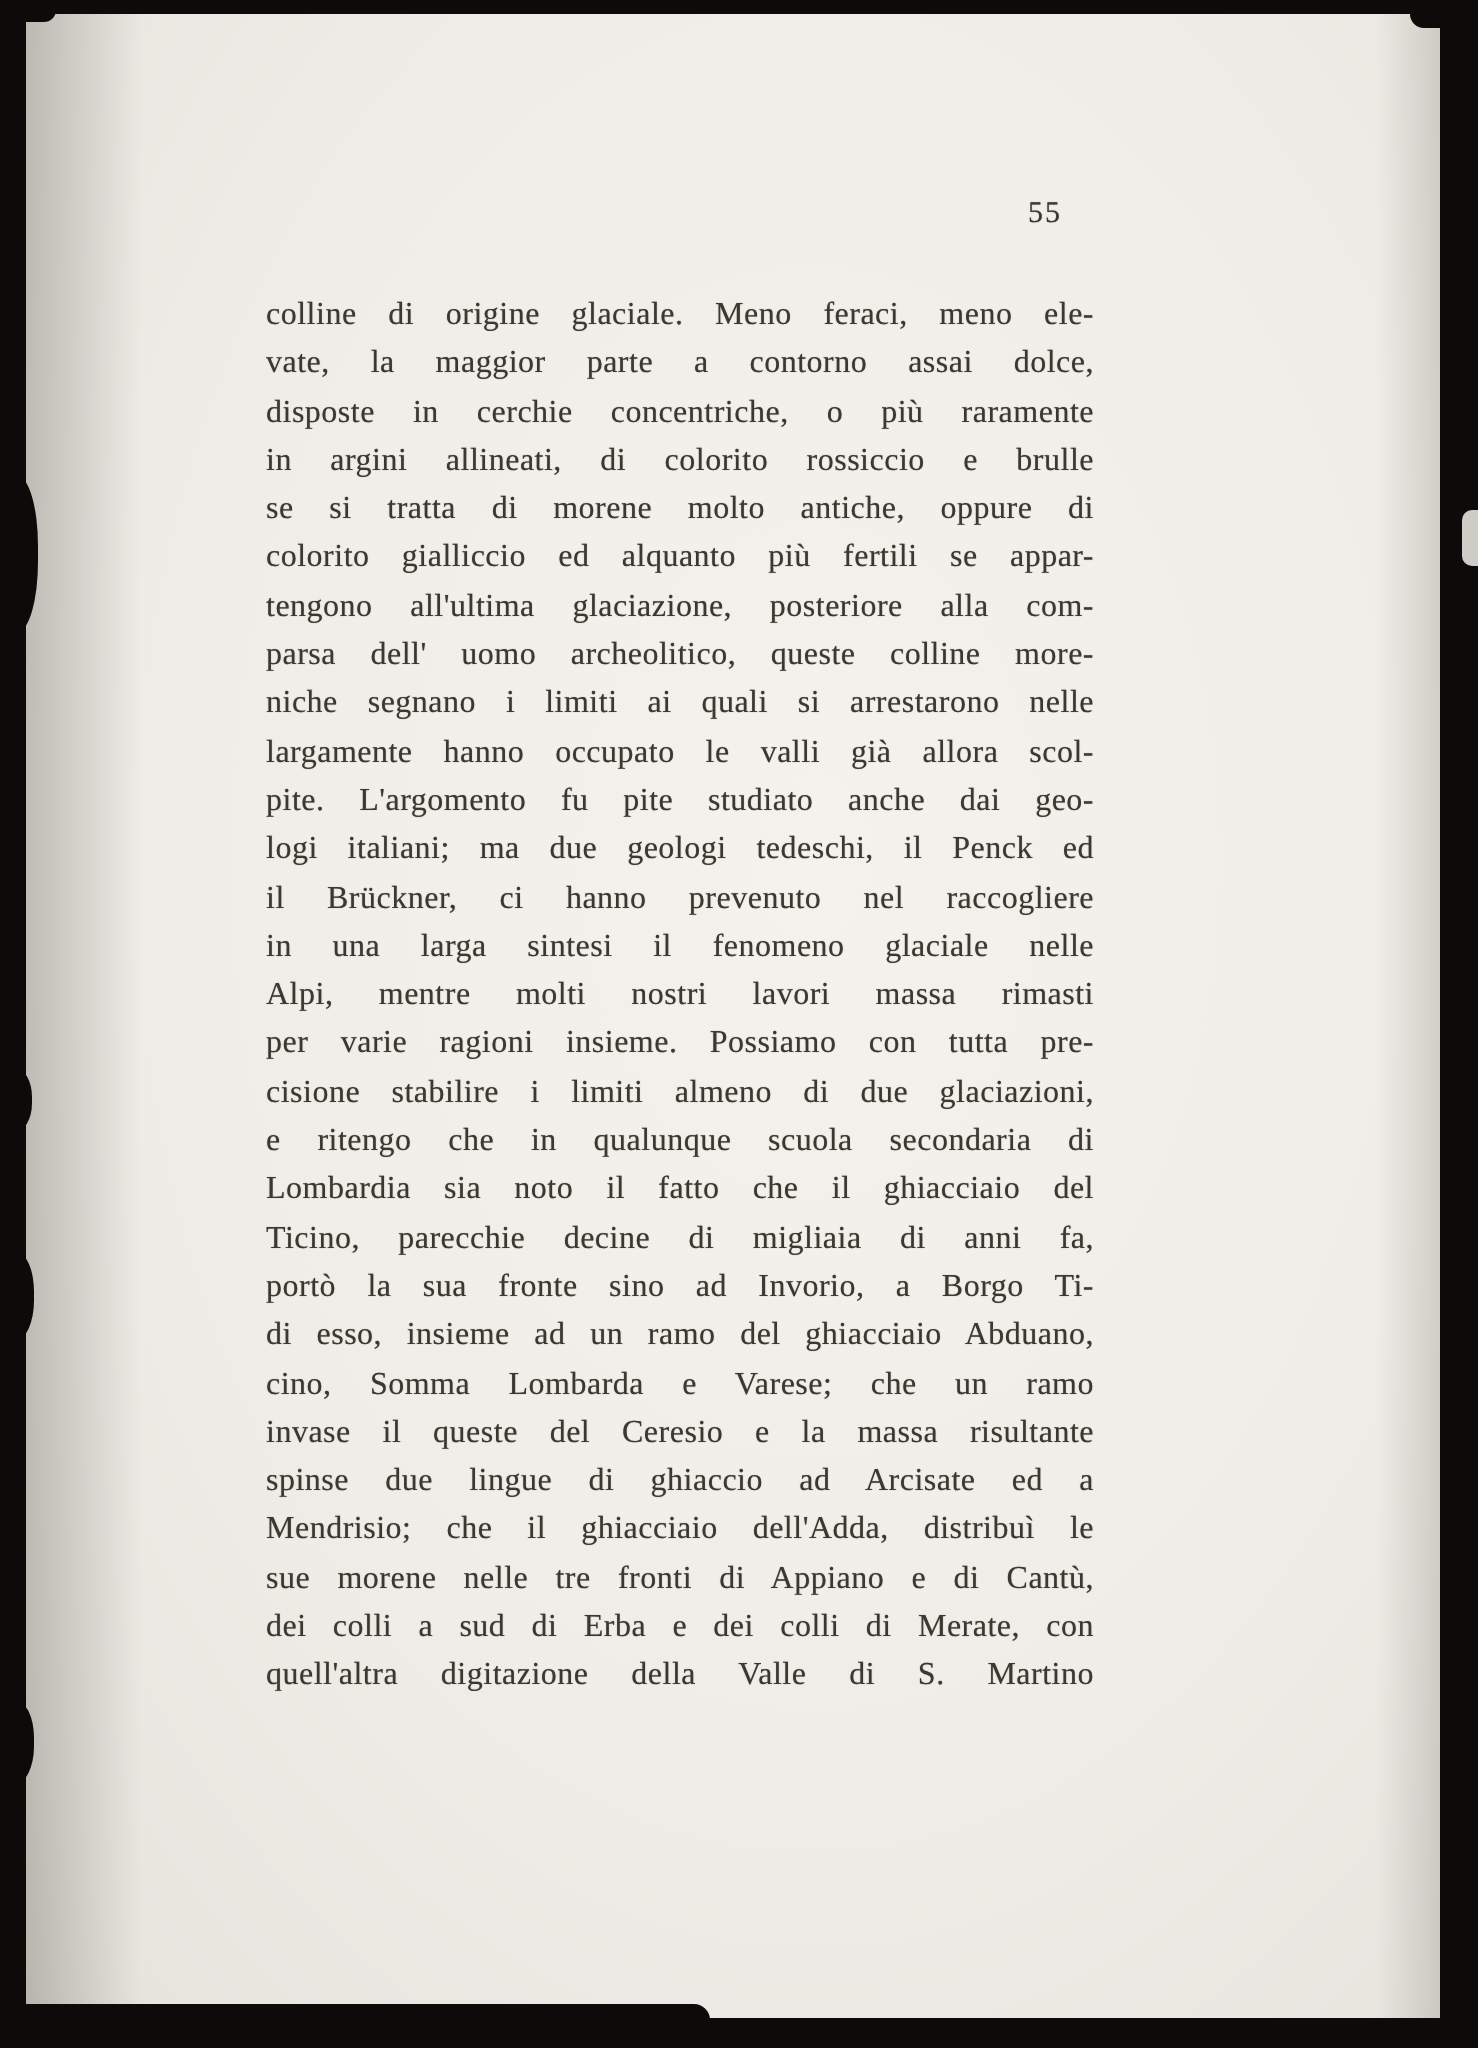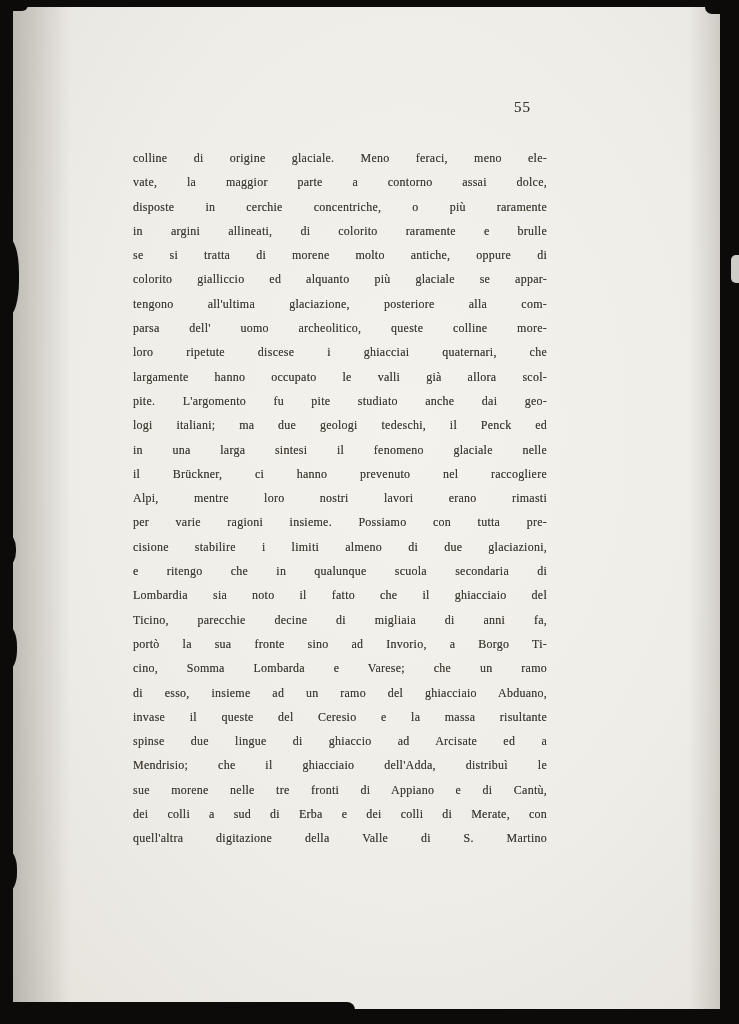--- a/index.html
+++ b/index.html
@@ -71,21 +71,21 @@
   }
   .text-block{
     position:absolute;
     left:133px;top:146px;
     width:414px;
   }
   .text-line{
     height:24.3px;
     line-height:24.3px;
     overflow:hidden;
-    font-size:12px;
+    font-size:16px;
     letter-spacing:.25px;
     text-align:justify;
     text-align-last:justify;
     color:var(--ink);
     text-shadow:0 0 .5px rgba(59,56,47,.55);
   }
 </style>
 </head>
 <body>
 
@@ -104,40 +104,40 @@
   <div class="blob blob-3"></div>
   <div class="blob blob-4"></div>
   <div class="notch"></div>
 
   <div class="page-number">55</div>
 
   <div class="text-block">
       <div class="text-line">colline di origine glaciale. Meno feraci, meno ele-</div>
       <div class="text-line">vate, la maggior parte a contorno assai dolce,</div>
       <div class="text-line">disposte in cerchie concentriche, o più raramente</div>
-      <div class="text-line">in argini allineati, di colorito raramente e brulle</div>
+      <div class="text-line">in argini allineati, di colorito rossiccio e brulle</div>
       <div class="text-line">se si tratta di morene molto antiche, oppure di</div>
-      <div class="text-line">colorito gialliccio ed alquanto più glaciale se appar-</div>
+      <div class="text-line">colorito gialliccio ed alquanto più fertili se appar-</div>
       <div class="text-line">tengono all'ultima glaciazione, posteriore alla com-</div>
       <div class="text-line">parsa dell' uomo archeolitico, queste colline more-</div>
-      <div class="text-line">loro ripetute discese i ghiacciai quaternari, che</div>
+      <div class="text-line">niche segnano i limiti ai quali si arrestarono nelle</div>
       <div class="text-line">largamente hanno occupato le valli già allora scol-</div>
       <div class="text-line">pite. L'argomento fu pite studiato anche dai geo-</div>
       <div class="text-line">logi italiani; ma due geologi tedeschi, il Penck ed</div>
+      <div class="text-line">il Brückner, ci hanno prevenuto nel raccogliere</div>
       <div class="text-line">in una larga sintesi il fenomeno glaciale nelle</div>
-      <div class="text-line">il Brückner, ci hanno prevenuto nel raccogliere</div>
-      <div class="text-line">Alpi, mentre loro nostri lavori erano rimasti</div>
+      <div class="text-line">Alpi, mentre molti nostri lavori massa rimasti</div>
       <div class="text-line">per varie ragioni insieme. Possiamo con tutta pre-</div>
       <div class="text-line">cisione stabilire i limiti almeno di due glaciazioni,</div>
       <div class="text-line">e ritengo che in qualunque scuola secondaria di</div>
       <div class="text-line">Lombardia sia noto il fatto che il ghiacciaio del</div>
       <div class="text-line">Ticino, parecchie decine di migliaia di anni fa,</div>
       <div class="text-line">portò la sua fronte sino ad Invorio, a Borgo Ti-</div>
+      <div class="text-line">di esso, insieme ad un ramo del ghiacciaio Abduano,</div>
       <div class="text-line">cino, Somma Lombarda e Varese; che un ramo</div>
-      <div class="text-line">di esso, insieme ad un ramo del ghiacciaio Abduano,</div>
       <div class="text-line">invase il queste del Ceresio e la massa risultante</div>
       <div class="text-line">spinse due lingue di ghiaccio ad Arcisate ed a</div>
       <div class="text-line">Mendrisio; che il ghiacciaio dell'Adda, distribuì le</div>
       <div class="text-line">sue morene nelle tre fronti di Appiano e di Cantù,</div>
       <div class="text-line">dei colli a sud di Erba e dei colli di Merate, con</div>
       <div class="text-line">quell'altra digitazione della Valle di S. Martino</div>
     </div>
 
 </div>
 

